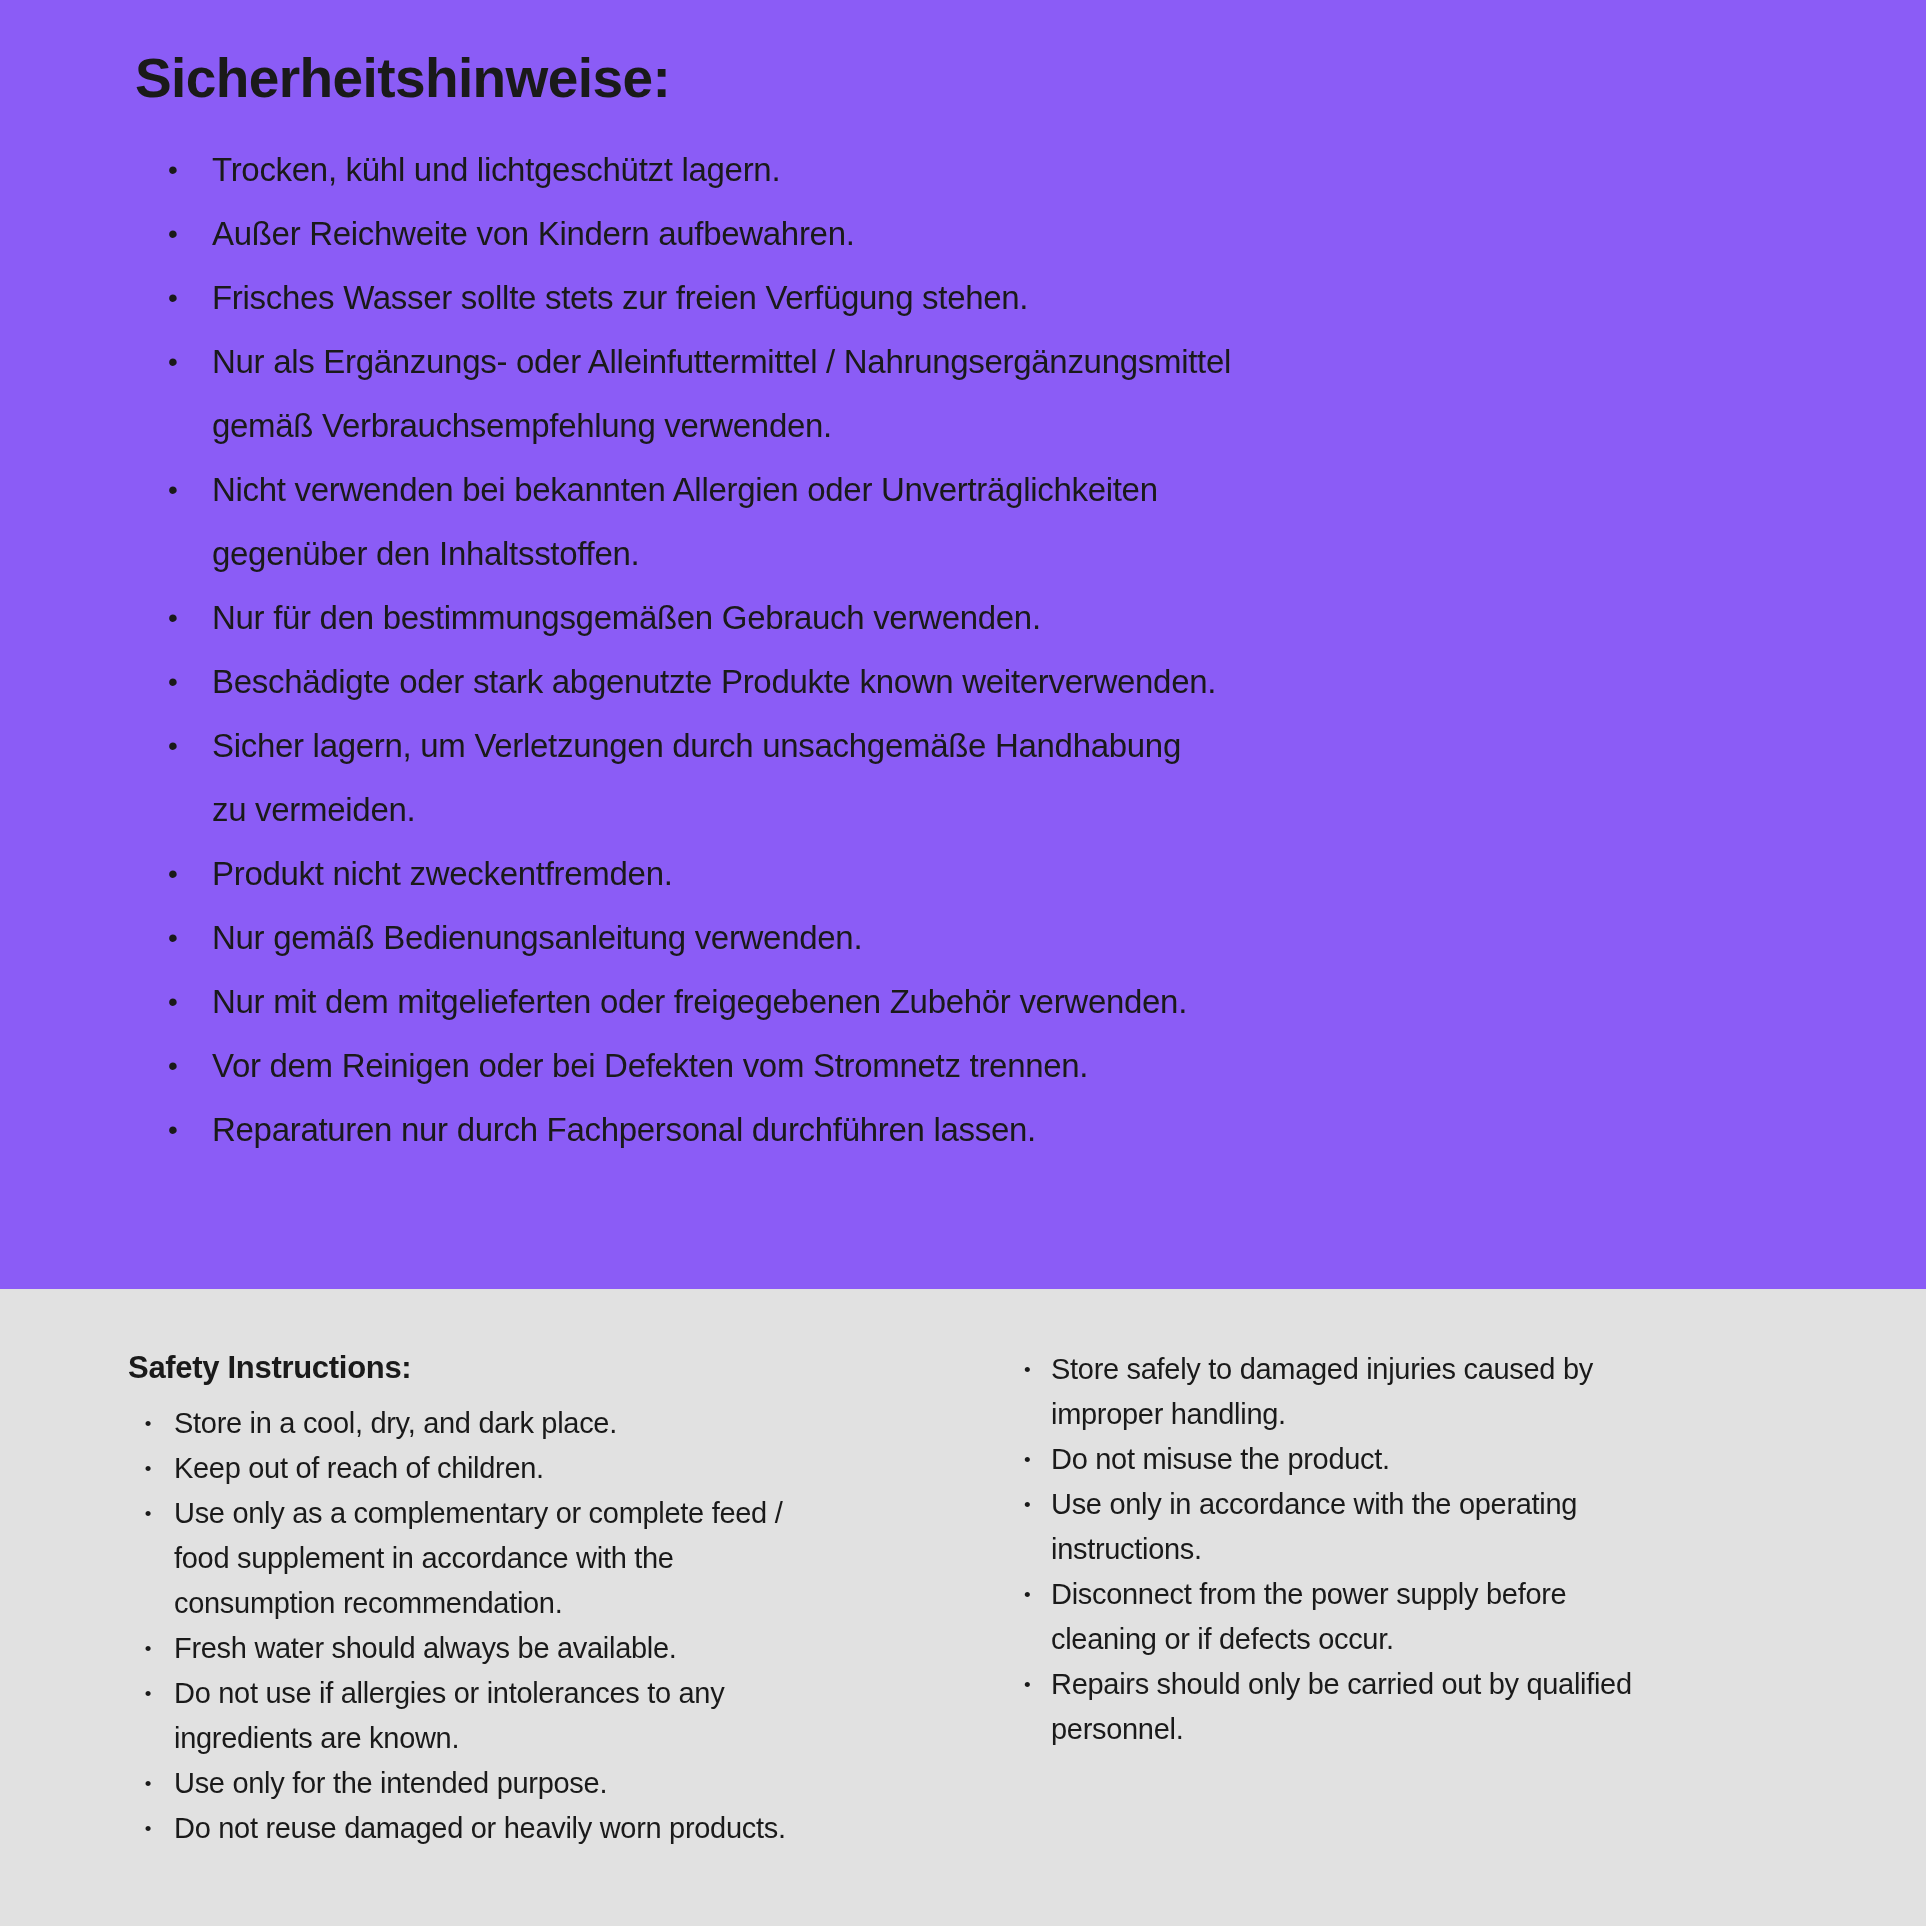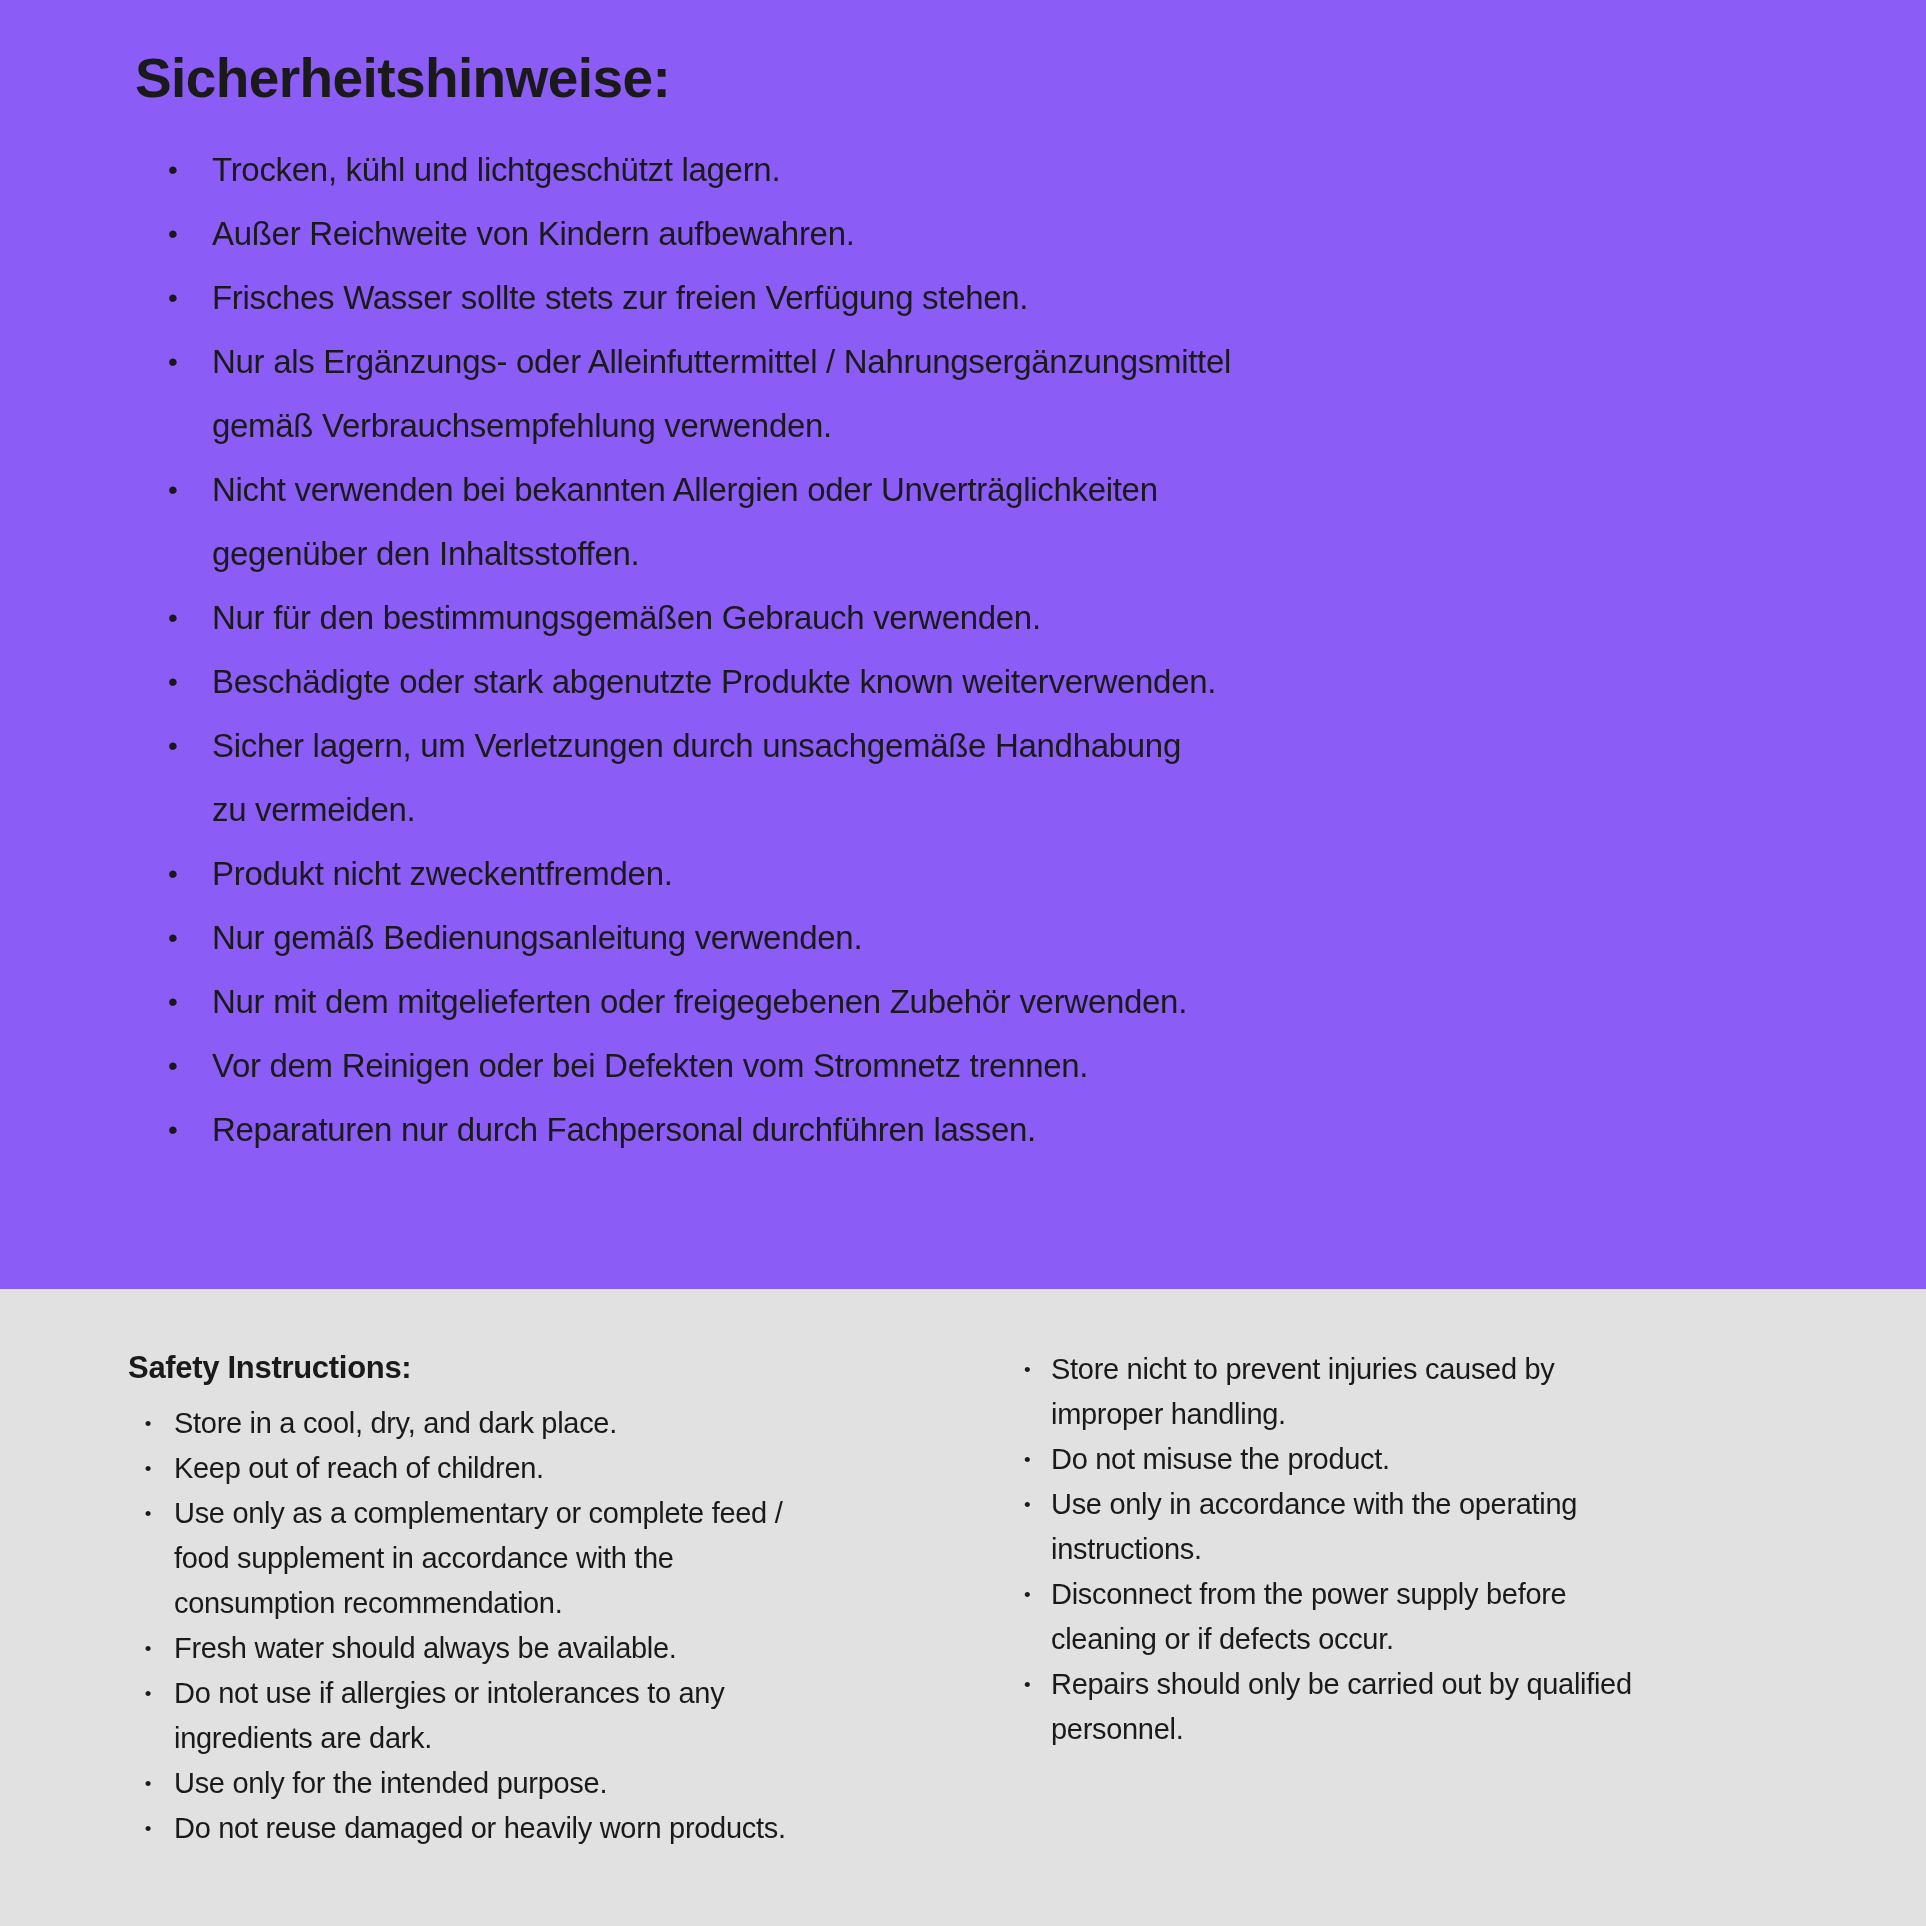--- a/index.html
+++ b/index.html
@@ -93,26 +93,26 @@
   <div class="en-section" style="background: rgb(225, 225, 225);">
     <div class="en-heading">Safety Instructions:</div>
     <ul class="blist en-left-list">
         <li data-bullet="•">Store in a cool, dry, and dark place.</li>
         <li data-bullet="•">Keep out of reach of children.</li>
         <li data-bullet="•">Use only as a complementary or complete feed /
 food supplement in accordance with the
 consumption recommendation.</li>
         <li data-bullet="•">Fresh water should always be available.</li>
         <li data-bullet="•">Do not use if allergies or intolerances to any
-ingredients are dark.</li>
+ingredients are known.</li>
         <li data-bullet="•">Use only for the intended purpose.</li>
         <li data-bullet="•">Do not reuse damaged or heavily worn products.</li>
       </ul>
     <ul class="blist en-right-list">
-        <li data-bullet="•">Store nicht to prevent injuries caused by
+        <li data-bullet="•">Store safely to damaged injuries caused by
 improper handling.</li>
         <li data-bullet="•">Do not misuse the product.</li>
         <li data-bullet="•">Use only in accordance with the operating
 instructions.</li>
         <li data-bullet="•">Disconnect from the power supply before
 cleaning or if defects occur.</li>
         <li data-bullet="•">Repairs should only be carried out by qualified
 personnel.</li>
       </ul>
   </div>

